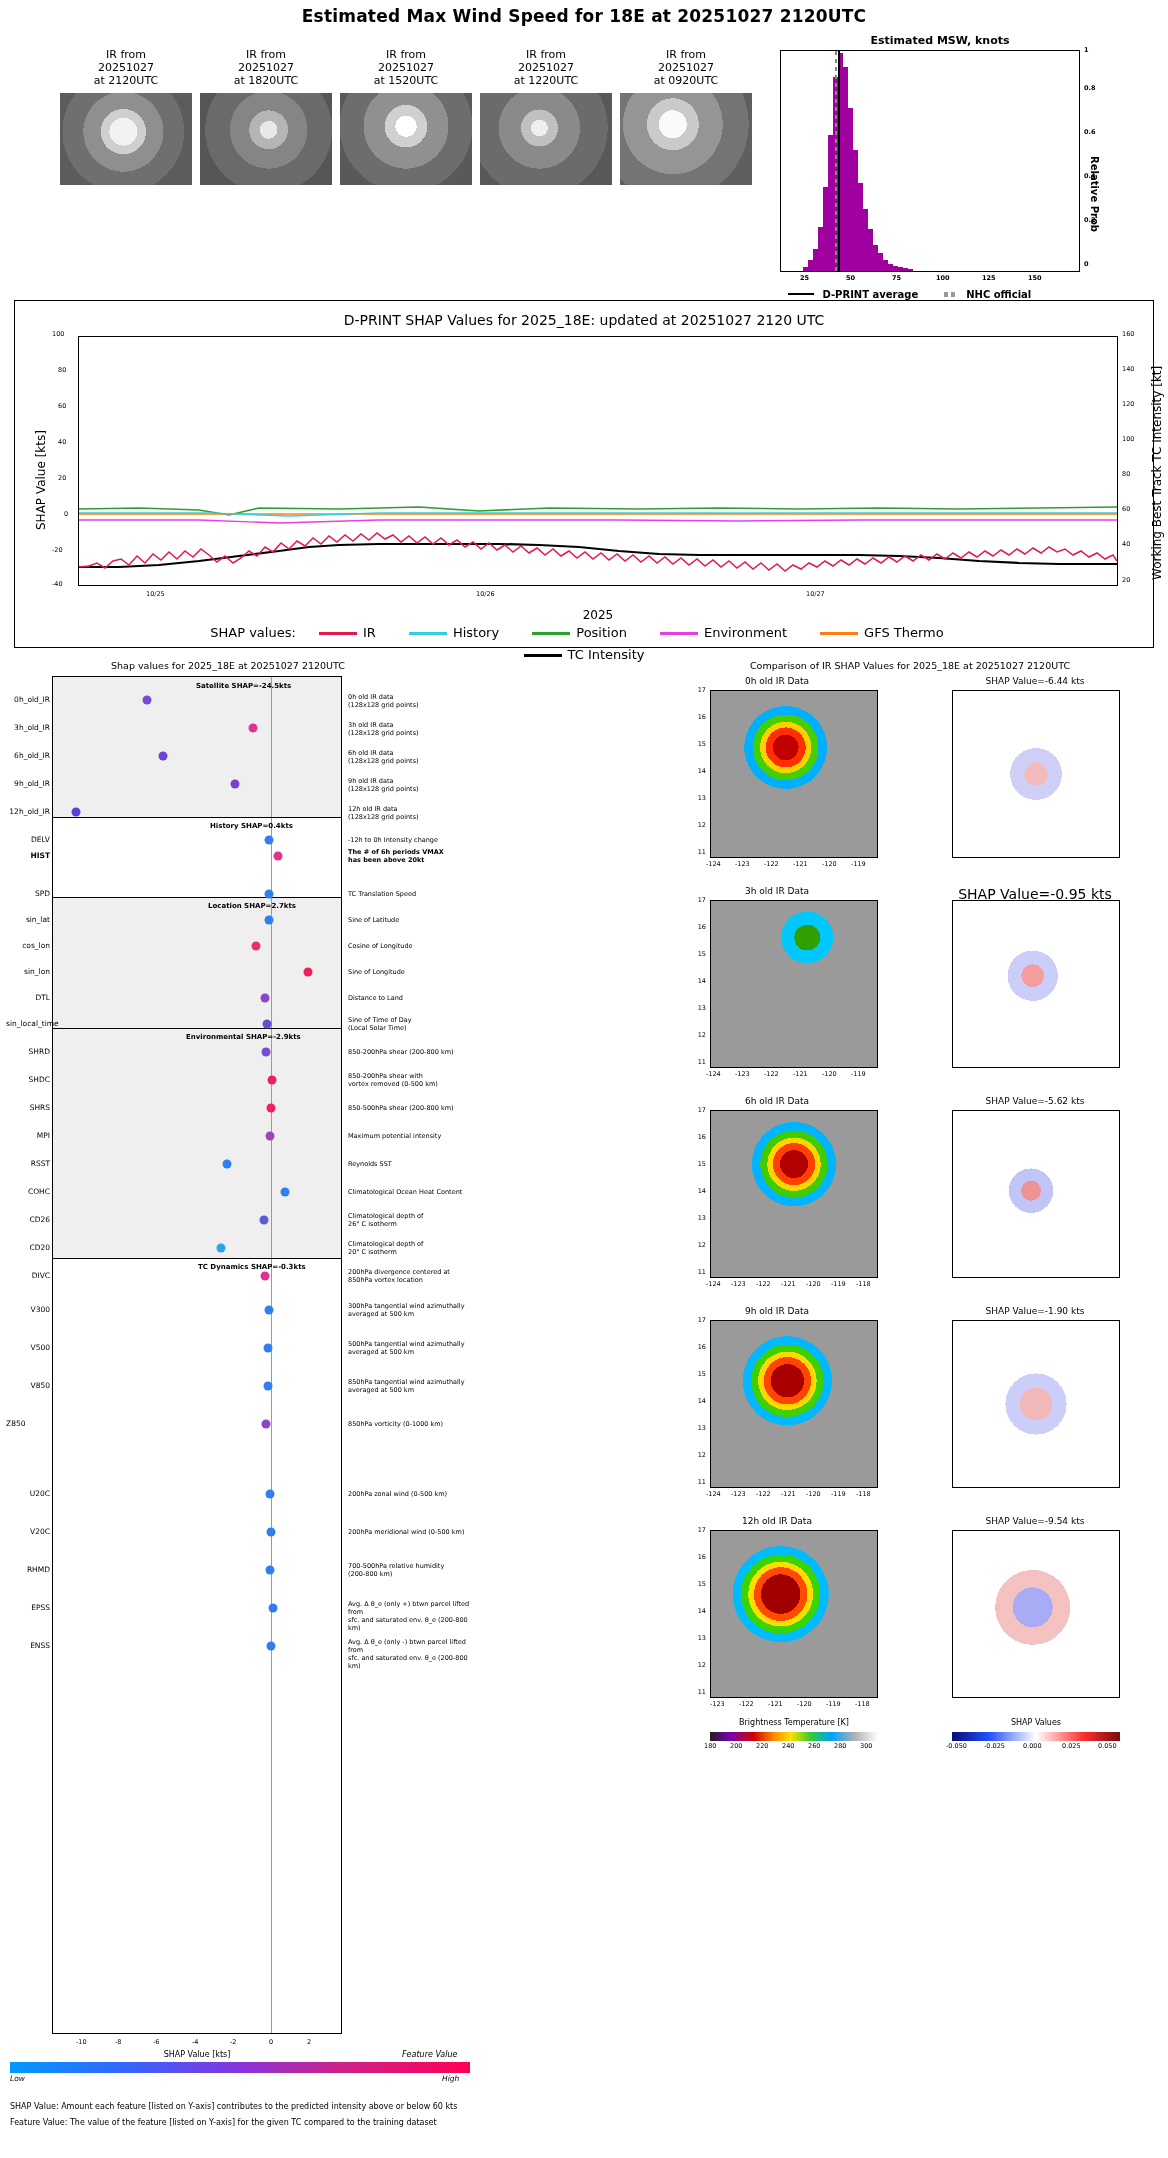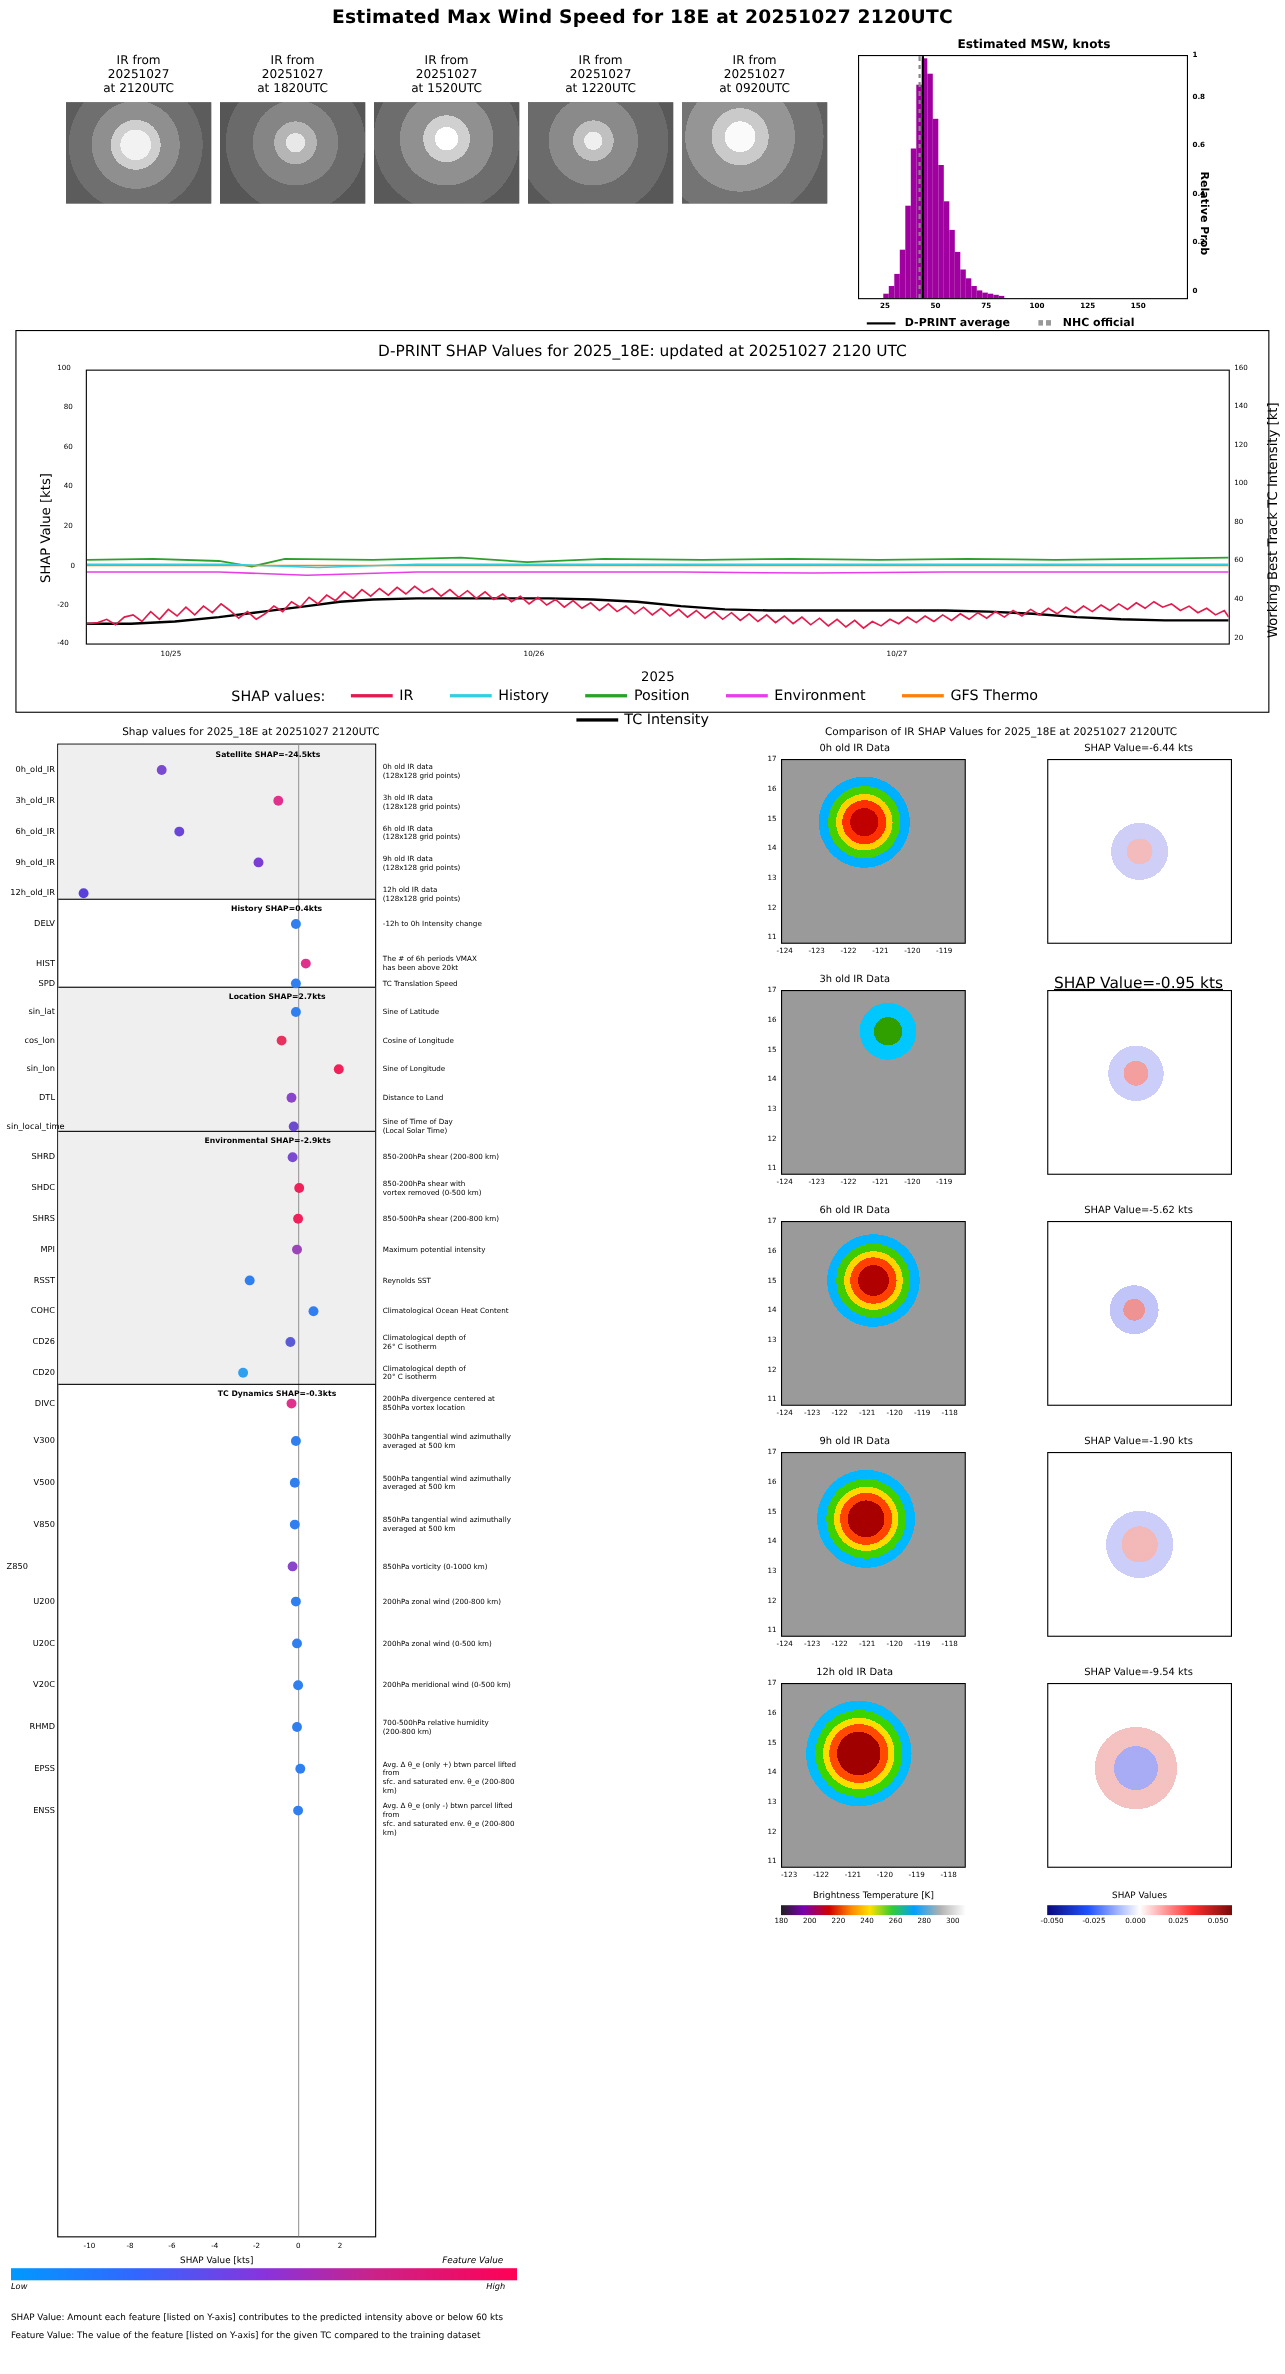--- a/index.html
+++ b/index.html
@@ -260,21 +260,21 @@
     <span class="dot" style="left:68px;top:12px;background:#5b3fdb;"></span>
     <span class="desc" style="left:340px;top:5px;white-space:pre-line;">12h old IR data
 (128x128 grid points)</span>
   </div>
 
   <div class="dotrow" style="top:168px;">
     <span class="rowlabel" style="left:-2px;top:7px;right:auto;width:44px;text-align:right;">DELV</span>
     <span class="dot" style="left:261px;top:12px;background:#2f7ff0;"></span>
     <span class="desc" style="left:340px;top:8px;white-space:pre-line;">-12h to 0h Intensity change</span>
   </div>
-  <div class="dotrow" style="top:204px;">
+  <div class="dotrow" style="top:184px;font-weight:bold;">
     <span class="rowlabel" style="left:-2px;top:7px;right:auto;width:44px;text-align:right;">HIST</span>
     <span class="dot" style="left:270px;top:12px;background:#e0318c;"></span>
     <span class="desc" style="left:340px;top:4px;white-space:pre-line;">The # of 6h periods VMAX
 has been above 20kt</span>
   </div>
   <div class="dotrow" style="top:222px;">
     <span class="rowlabel" style="left:-2px;top:7px;right:auto;width:44px;text-align:right;">SPD</span>
     <span class="dot" style="left:261px;top:12px;background:#2f7ff0;"></span>
     <span class="desc" style="left:340px;top:8px;white-space:pre-line;">TC Translation Speed</span>
   </div>
@@ -371,25 +371,20 @@
   <div class="dotrow" style="top:714px;">
     <span class="rowlabel" style="left:-2px;top:7px;right:auto;width:44px;text-align:right;">V850</span>
     <span class="dot" style="left:260px;top:12px;background:#2f7ff0;"></span>
     <span class="desc" style="left:340px;top:4px;white-space:pre-line;">850hPa tangential wind azimuthally
 averaged at 500 km</span>
   </div>
   <div class="dotrow" style="top:752px;">
     <span class="rowlabel" style="left:-2px;top:7px;right:auto;width:44px;">Z850</span>
     <span class="dot" style="left:258px;top:12px;background:#8a45c8;"></span>
     <span class="desc" style="left:340px;top:8px;white-space:pre-line;">850hPa vorticity (0-1000 km)</span>
-  </div>
-  <div class="dotrow" style="top:784px;">
-    <span class="rowlabel" style="left:-2px;top:7px;right:auto;width:44px;text-align:right;">U200</span>
-    <span class="dot" style="left:261px;top:12px;background:#2f7ff0;"></span>
-    <span class="desc" style="left:340px;top:8px;white-space:pre-line;">200hPa zonal wind (200-800 km)</span>
   </div>
   <div class="dotrow" style="top:822px;">
     <span class="rowlabel" style="left:-2px;top:7px;right:auto;width:44px;text-align:right;">U20C</span>
     <span class="dot" style="left:262px;top:12px;background:#2f7ff0;"></span>
     <span class="desc" style="left:340px;top:8px;white-space:pre-line;">200hPa zonal wind (0-500 km)</span>
   </div>
   <div class="dotrow" style="top:860px;">
     <span class="rowlabel" style="left:-2px;top:7px;right:auto;width:44px;text-align:right;">V20C</span>
     <span class="dot" style="left:263px;top:12px;background:#2f7ff0;"></span>
     <span class="desc" style="left:340px;top:8px;white-space:pre-line;">200hPa meridional wind (0-500 km)</span>

